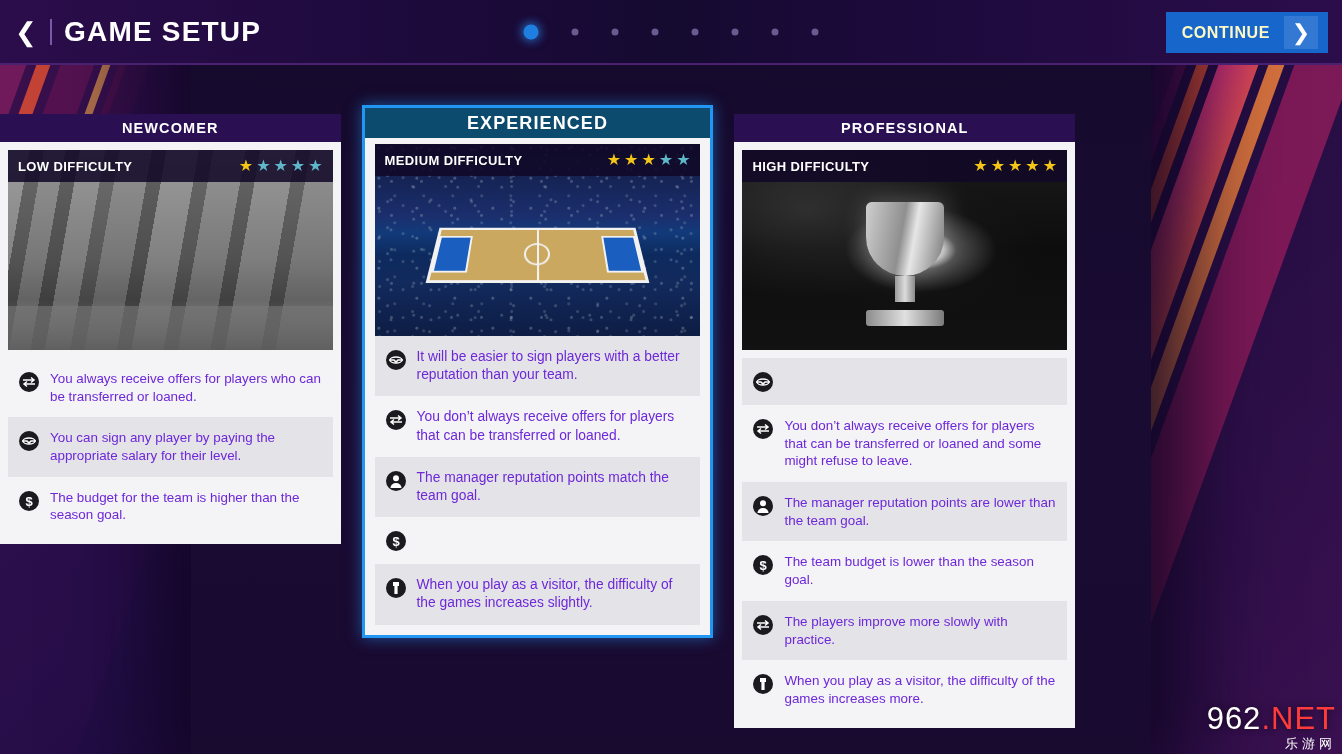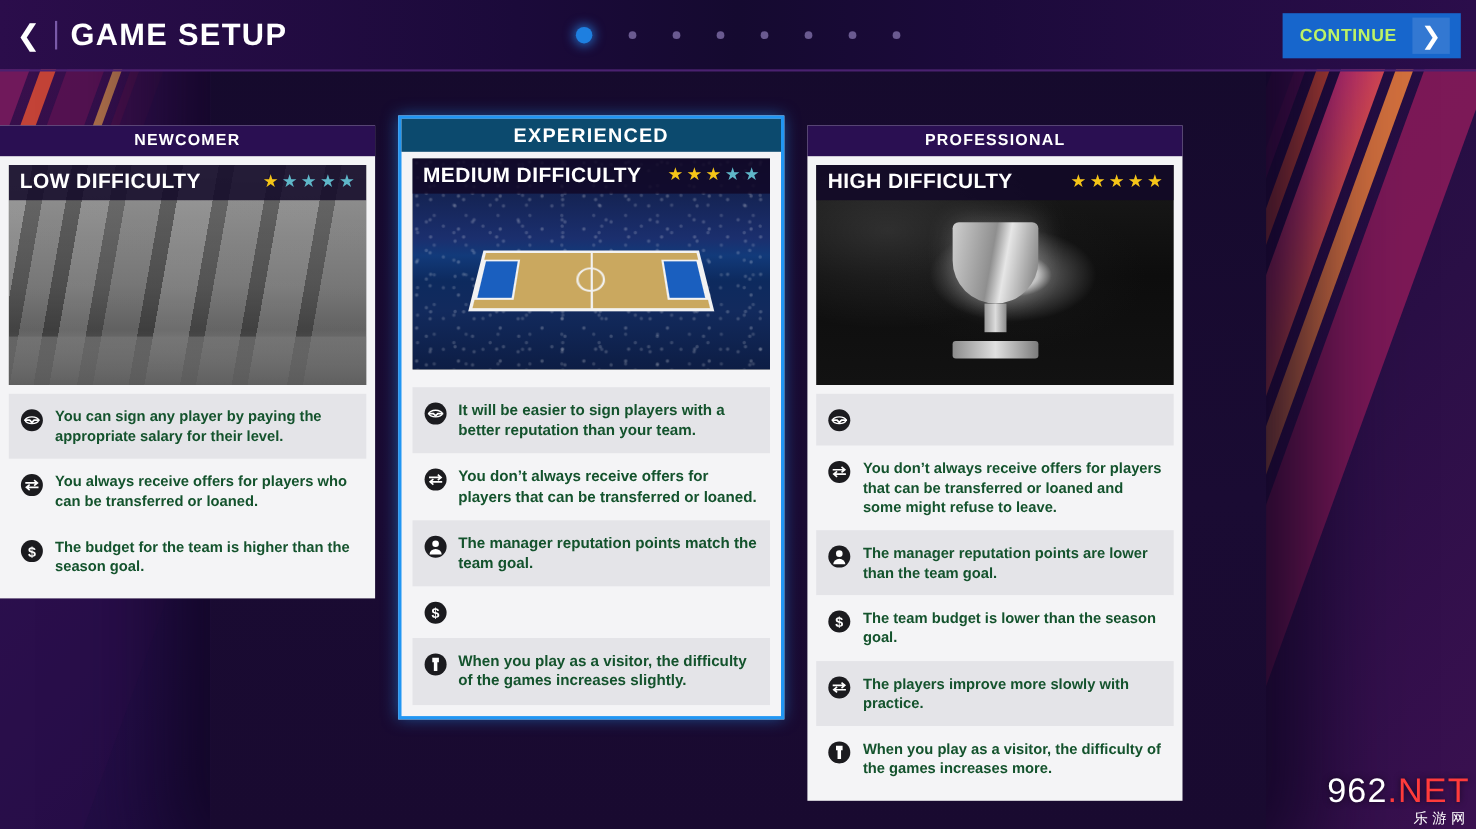--- a/index.html
+++ b/index.html
@@ -62,21 +62,21 @@
   .continue-btn {
     position: absolute; right: 14px; top: 12px;
     height: 41px; min-width: 148px;
     background: #1766cc;
     display: flex; align-items: center;
     padding: 0 10px 0 16px;
     gap: 14px;
     cursor: pointer;
   }
   .continue-label {
-    color: #bef264; font-size: 16px; font-weight: bold; letter-spacing: .6px;
+    color: #fef9c3; font-size: 16px; font-weight: bold; letter-spacing: .6px;
   }
   .continue-chevron {
     color: #fff; font-size: 22px; line-height: 1;
     background: rgba(255,255,255,0.12);
     width: 34px; height: 33px;
     display: flex; align-items: center; justify-content: center;
   }
   
   .cards {
     position: absolute; left: 0; top: 65px;
@@ -107,21 +107,21 @@
     font-size: 14.5px; font-weight: bold; letter-spacing: 1.1px;
   }
   .card.selected .card-header { background: #0c4a6e; height: 30px; font-size: 18px; }
   .media {
     position: relative;
     margin: 8px;
     height: 200px;
     overflow: hidden;
     background: #777;
   }
-  .card.selected .media { margin: 6px 10px 16px; height: 192px; }
+  .card.selected .media { margin: 6px 10px 0; height: 192px; }
   .media-img { position: absolute; inset: 0; }
   
   .img-newcomer {
     background:
       linear-gradient(100deg, rgba(255,255,255,.14) 0 6%, rgba(0,0,0,.25) 6% 10%, rgba(255,255,255,.06) 10% 16%, rgba(0,0,0,.3) 16% 20%, rgba(255,255,255,.1) 20% 27%, rgba(0,0,0,.22) 27% 31%, rgba(255,255,255,.05) 31% 40%, rgba(0,0,0,.3) 40% 44%, rgba(255,255,255,.12) 44% 53%, rgba(0,0,0,.25) 53% 57%, rgba(255,255,255,.07) 57% 66%, rgba(0,0,0,.28) 66% 70%, rgba(255,255,255,.1) 70% 80%, rgba(0,0,0,.25) 80% 84%, rgba(255,255,255,.06) 84% 100%),
       linear-gradient(180deg, #8e8e8e 0%, #6f6f6f 55%, #595959 75%, #8a8a8a 100%);
   }
   .img-newcomer::after {
     content: ""; position: absolute; left: 0; bottom: 0; width: 100%; height: 22%;
     background: linear-gradient(180deg, rgba(120,120,120,.6), rgba(90,90,90,.9));
@@ -193,40 +193,40 @@
     border-radius: 3px;
   }
   .difficulty-bar {
     position: absolute; left: 0; top: 0; width: 100%;
     height: 32px;
     background: rgba(18,8,40,0.86);
     display: flex; align-items: center; justify-content: space-between;
     padding: 0 10px;
   }
   .difficulty-label {
-    color: #ffffff; font-size: 19px; font-weight: bold; letter-spacing: .4px;
+    color: #ffffff; font-size: 13px; font-weight: bold; letter-spacing: .4px;
   }
   .stars { display: flex; gap: 3px; font-size: 16px; line-height: 1; }
   .star-on { color: #f5c518; }
   .star-off { color: #5fb7c9; }
   .features { padding: 0 8px 8px; }
   .card.selected .features { padding: 0 10px 10px; }
   .feature {
     display: flex; align-items: flex-start; gap: 10px;
     padding: 12px 10px;
   }
   .feature.alt { background: #e4e4e8; }
   .feature-icon {
     flex: 0 0 auto;
     width: 22px; height: 22px;
     display: flex; align-items: center; justify-content: center;
     margin-top: 1px;
   }
   .feature-text {
-    color: #14532d; font-size: 13.4px; line-height: 1.32; font-weight: bold;
+    color: #6d28d9; font-size: 13.4px; line-height: 1.32; font-weight: normal;
   }
   .card.selected .feature-text { font-size: 13.8px; }
   .watermark {
     position: absolute; right: 6px; bottom: 4px;
     z-index: 9; text-align: right; line-height: 1;
   }
   .wm-main {
     font-size: 31px; font-weight: normal; color: #ffffff;
     text-shadow: 0 0 6px rgba(0,0,0,.6);
     letter-spacing: 1px;
@@ -309,39 +309,39 @@
           <span class="stars">
             <span class="star-on">★</span>
               <span class="star-off">★</span>
               <span class="star-off">★</span>
               <span class="star-off">★</span>
               <span class="star-off">★</span>
           </span>
         </div>
       </div>
       <div class="features">
+        <div class="feature">
+          <span class="feature-icon">
+            <svg width="22" height="22" viewBox="0 0 22 22">
+                <circle cx="11" cy="11" r="10" fill="#1b1b1f"></circle>
+                <path d="M5 9 h10 M13 6.5 L16 9 L13 11.5" stroke="#fff" stroke-width="1.5" fill="none"></path>
+                <path d="M17 13 H7 M9 10.5 L6 13 L9 15.5" stroke="#fff" stroke-width="1.5" fill="none"></path>
+              </svg>
+          </span>
+          <span class="feature-text">You always receive offers for players who can be transferred or loaned.</span>
+        </div>
         <div class="feature alt">
           <span class="feature-icon">
             <svg width="22" height="22" viewBox="0 0 22 22">
                 <circle cx="11" cy="11" r="10" fill="#1b1b1f"></circle>
                 <path d="M4 11 h5 l2 2 2-2 h5" stroke="#fff" stroke-width="1.6" fill="none"></path>
                 <ellipse cx="11" cy="11" rx="6" ry="3" stroke="#fff" stroke-width="1.3" fill="none"></ellipse>
               </svg>
           </span>
           <span class="feature-text">You can sign any player by paying the appropriate salary for their level.</span>
-        </div>
-        <div class="feature">
-          <span class="feature-icon">
-            <svg width="22" height="22" viewBox="0 0 22 22">
-                <circle cx="11" cy="11" r="10" fill="#1b1b1f"></circle>
-                <path d="M5 9 h10 M13 6.5 L16 9 L13 11.5" stroke="#fff" stroke-width="1.5" fill="none"></path>
-                <path d="M17 13 H7 M9 10.5 L6 13 L9 15.5" stroke="#fff" stroke-width="1.5" fill="none"></path>
-              </svg>
-          </span>
-          <span class="feature-text">You always receive offers for players who can be transferred or loaned.</span>
         </div>
         <div class="feature">
           <span class="feature-icon">
             <svg width="22" height="22" viewBox="0 0 22 22">
                 <circle cx="11" cy="11" r="10" fill="#1b1b1f"></circle>
                 <text x="11" y="16" font-size="13" font-family="Liberation Sans" font-weight="bold" fill="#fff" text-anchor="middle">$</text>
               </svg>
           </span>
           <span class="feature-text">The budget for the team is higher than the season goal.</span>
         </div>

